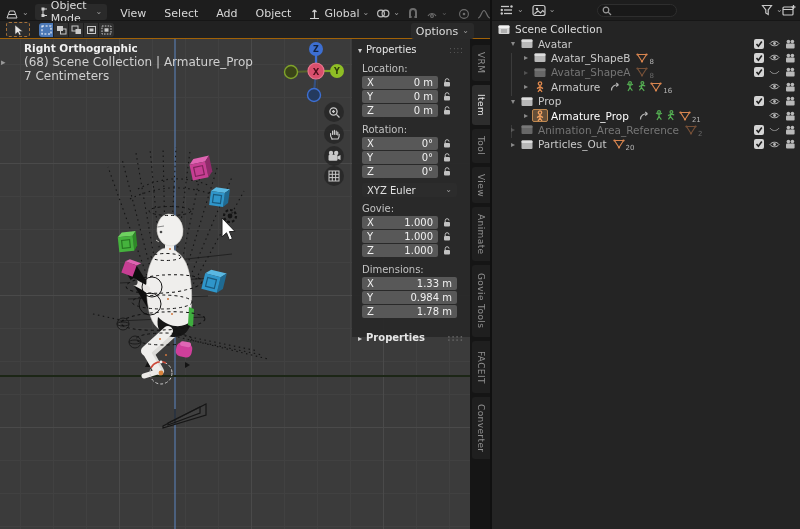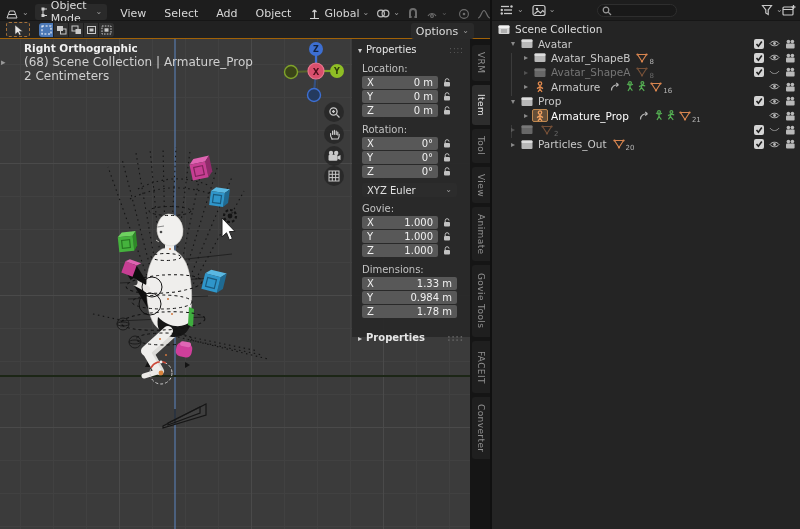--- a/index.html
+++ b/index.html
@@ -233,21 +233,21 @@
         <span>Options</span>
         <span class="caret"></span>
       </span>
     </div>
 
     <div class="canvas">
       <span class="tbexpand">▸</span>
       <div class="ovl">
         <div class="l1">Right Orthographic</div>
         <div class="l2">(68) Scene Collection | Armature_Prop</div>
-        <div class="l3">2 Centimeters</div>
+        <div class="l3">7 Centimeters</div>
       </div>
 
       <svg class="scene" viewBox="0 40 490 490" width="490" height="490">
 
         <line x1="175" y1="40" x2="175" y2="530" stroke="#5a7fb5" stroke-width="1.3" opacity=".85"></line>
 
         <line x1="0" y1="377" x2="490" y2="377" stroke="#1c2616" stroke-width="2"></line>
 
         <g stroke="#141414" stroke-width="1.1" stroke-dasharray="1.5 3.5" fill="none">
           <line x1="167" y1="333" x2="108" y2="168"></line>
@@ -934,20 +934,21 @@
       </div>
 
       <div class="orow" style="--ind:1">
         <span class="exp exp-c grayic"></span>
         <span class="oicon grayic">
             <svg width="12" height="11">
               <rect x="0.5" y="1.5" width="11" height="8.5" rx="1" fill="#b8b8b8"></rect>
               <rect x="0.5" y="1.5" width="11" height="2.6" rx="1" fill="#dedede"></rect>
             </svg>
           </span>
+        <span class="oname gray">Animation_Area_Reference</span>
         <span class="dico grayic">
             <svg width="12" height="10">
               <g stroke="#d8854f" fill="none" stroke-width="1.1">
                 <polygon points="1.5,1.5 10.5,1.5 6,8.5"></polygon>
               </g>
               <g fill="#d8854f">
                 <circle cx="1.5" cy="1.5" r="1.1"></circle>
                 <circle cx="10.5" cy="1.5" r="1.1"></circle>
                 <circle cx="6" cy="8.5" r="1.1"></circle>
               </g>

